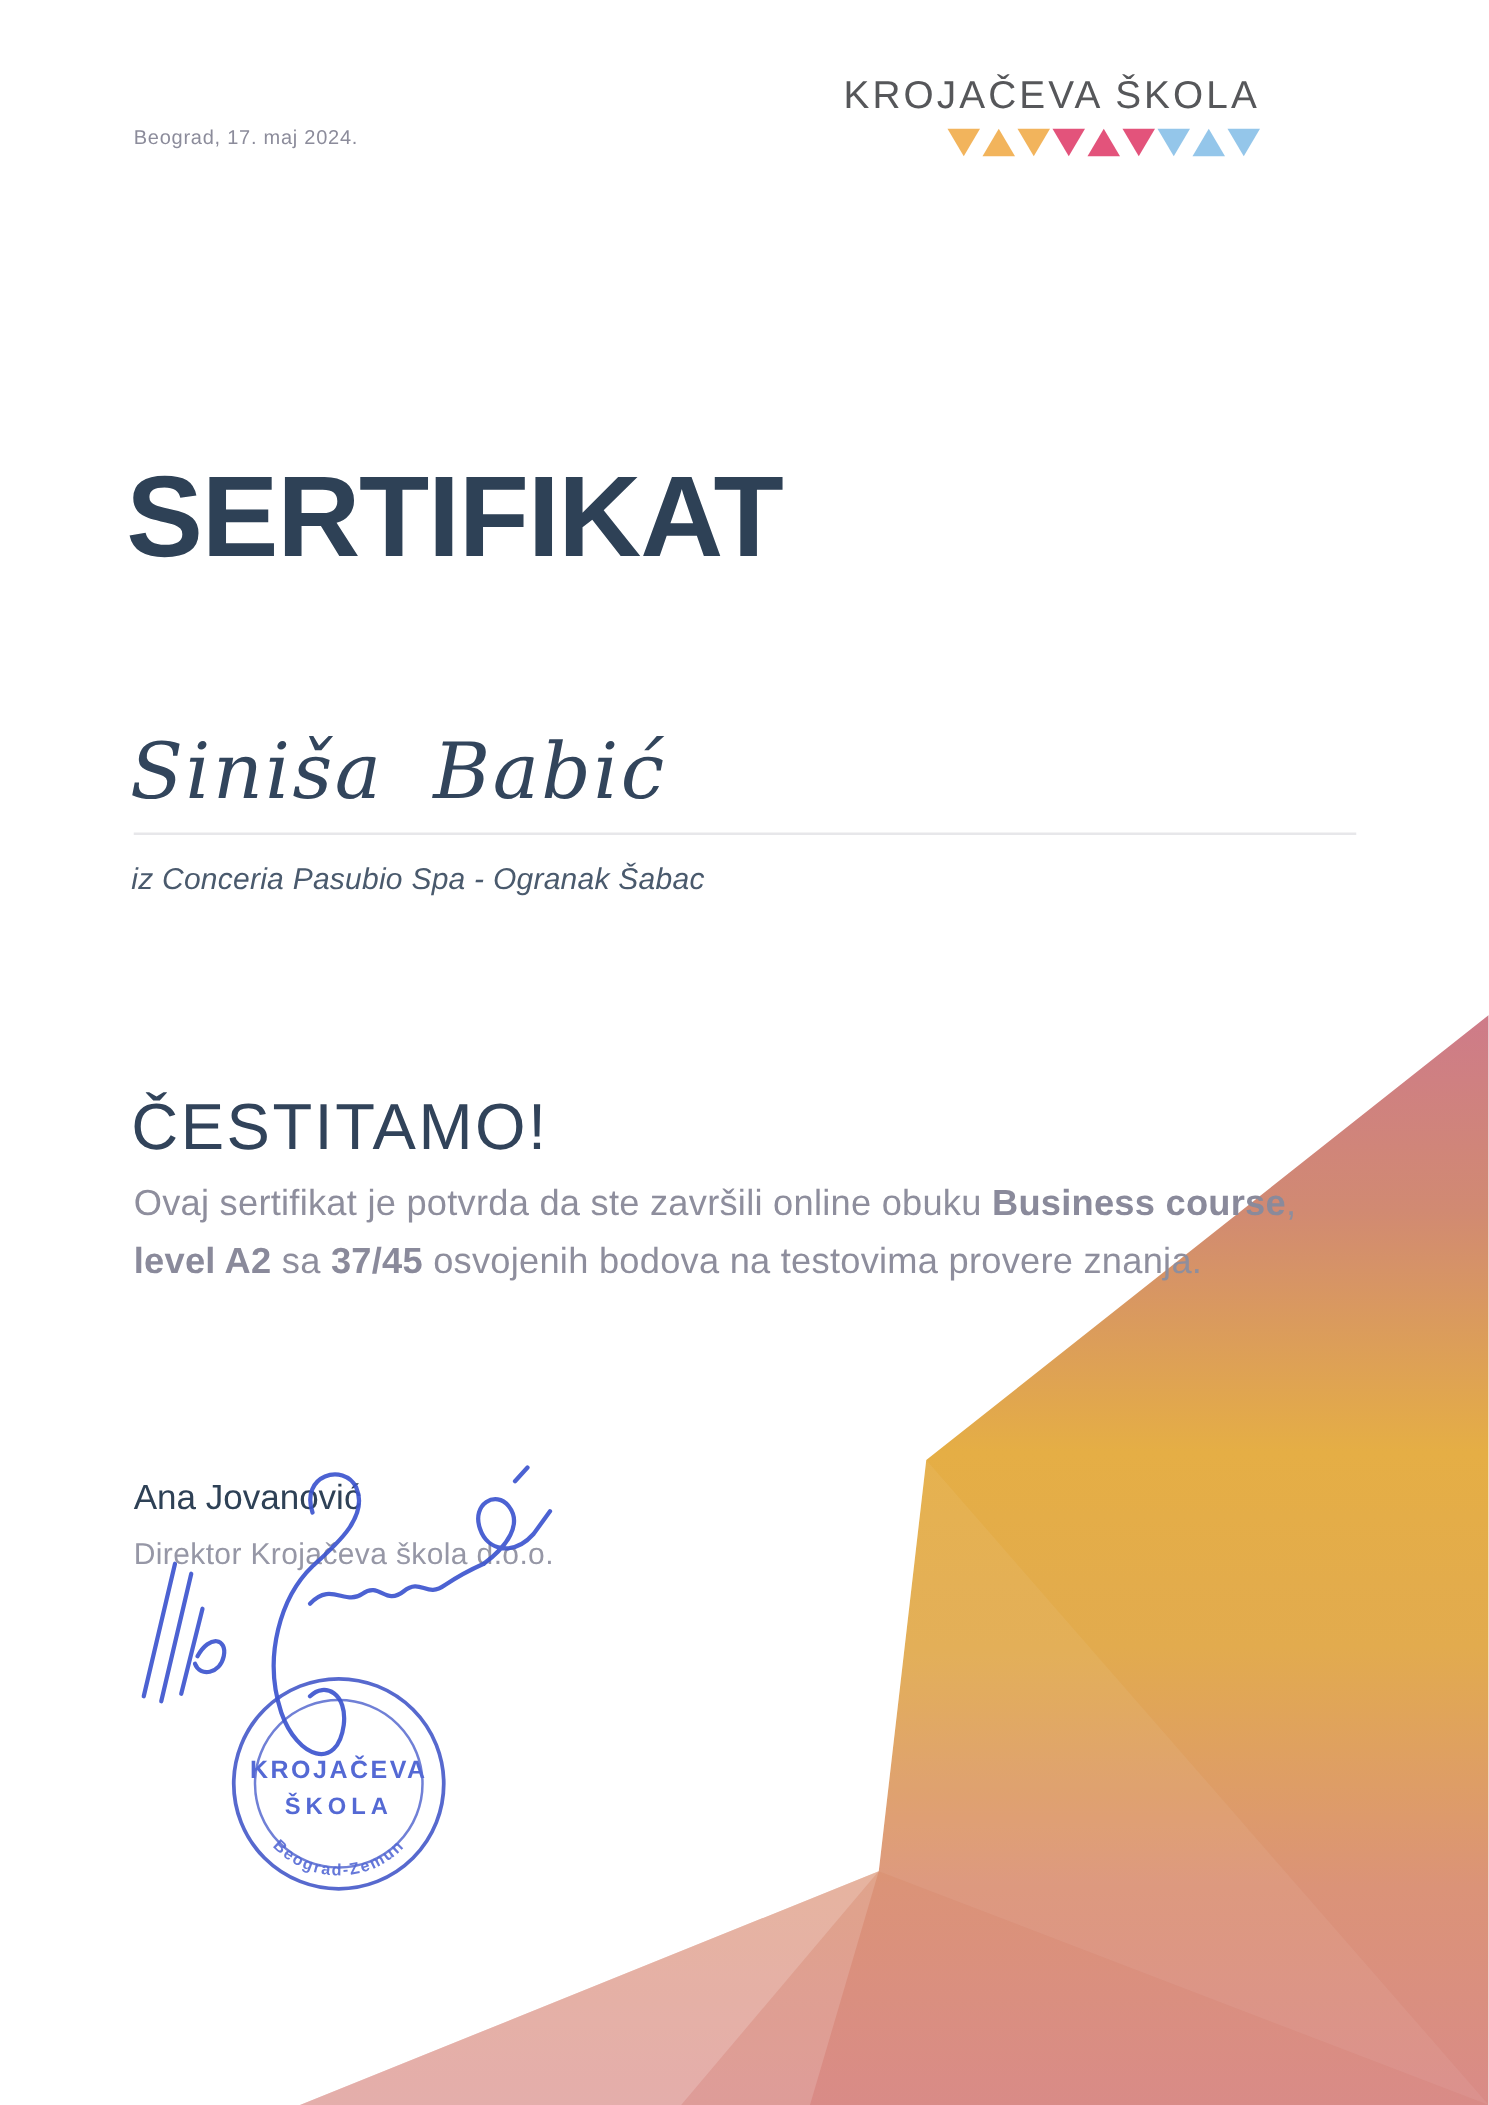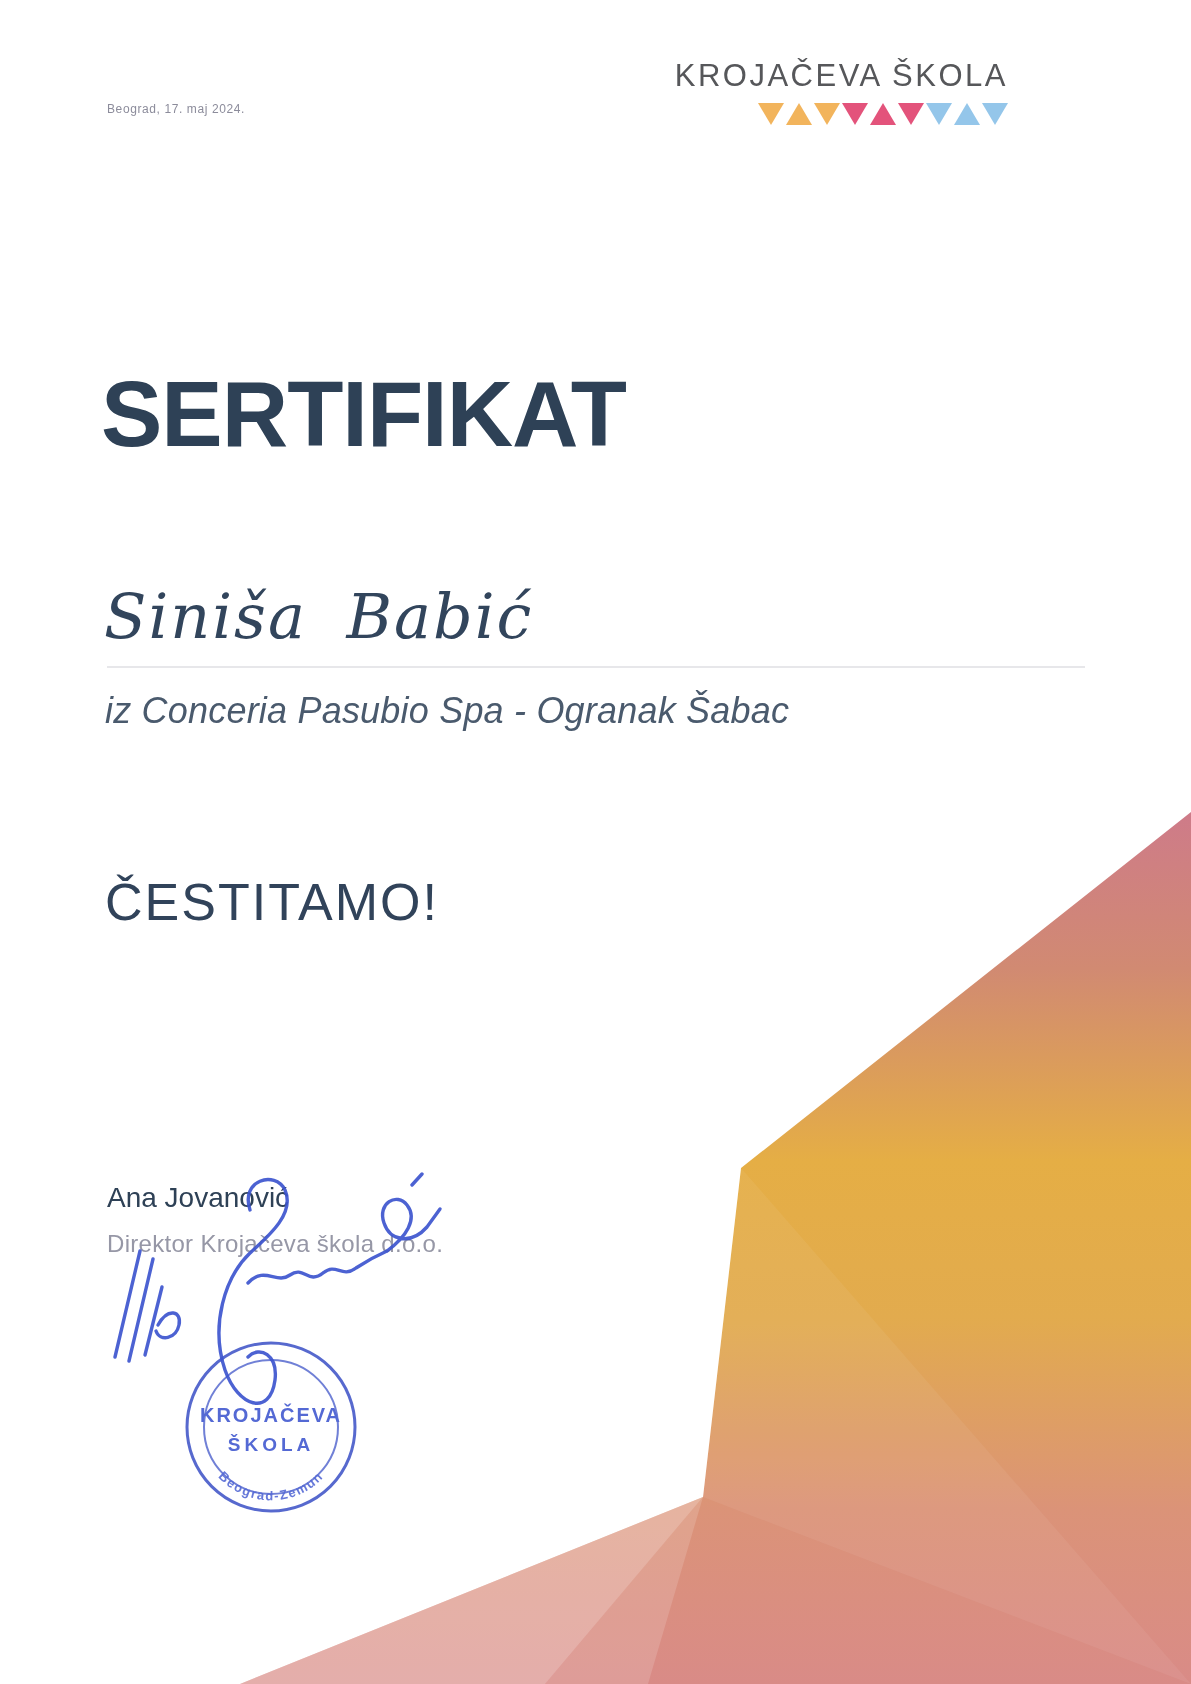--- a/index.html
+++ b/index.html
@@ -8,21 +8,21 @@
     width:1191px;height:1684px;
     background:#ffffff;
     overflow:hidden;
     font-family:"Liberation Sans",sans-serif;
   }
   .bg-art{position:absolute;inset:0;z-index:0;}
   .content{position:absolute;inset:0;z-index:1;}
 
   .date-line{
     position:absolute;left:107px;top:102px;
-    font-size:12px;color:#8c8c9b;letter-spacing:.6px;
+    font-size:16px;color:#8c8c9b;letter-spacing:.6px;
   }
 
   .logo{position:absolute;top:58px;right:183px;text-align:center;}
   .logo-text{
     font-size:31px;color:#56575a;letter-spacing:2.5px;
     font-weight:400;white-space:nowrap;
   }
   .tri-band{display:flex;justify-content:flex-end;gap:2px;margin-top:9px;}
   .tri-group{display:flex;gap:2px;}
   .tri{width:0;height:0;}
@@ -44,21 +44,21 @@
     font-family:"DejaVu Serif",serif;font-style:italic;
     font-size:62px;color:#32455c;letter-spacing:2px;
     word-spacing:18px;
   }
   .name-underline{
     position:absolute;left:107px;top:666px;width:978px;height:2px;
     background:#e7e7ea;
   }
   .recipient-origin{
     position:absolute;left:105px;top:690px;
-    font-size:36px;font-style:italic;color:#4a5a6d;letter-spacing:.2px;
+    font-size:24px;font-style:italic;color:#4a5a6d;letter-spacing:.2px;
   }
 
   .congrats-heading{
     position:absolute;left:105px;top:872px;
     font-size:52px;color:#31435a;letter-spacing:2px;font-weight:400;
   }
   .congrats-body{
     position:absolute;left:107px;top:940px;width:1010px;
     font-size:29px;color:#8e8e9d;line-height:1.6;letter-spacing:.2px;
   }
@@ -127,20 +127,24 @@
 
     <div class="cert-title">SERTIFIKAT</div>
 
     <div class="recipient-name">Siniša Babić</div>
     <div class="name-underline"></div>
 
     <div class="recipient-origin">iz Conceria Pasubio Spa - Ogranak Šabac</div>
 
     <div class="congrats-heading">ČESTITAMO!</div>
 
+    <div class="congrats-body">
+      <span>Ovaj sertifikat je potvrda da ste završili online obuku </span><b>Business course</b><span>,</span><br>
+      <b>level A2</b><span> sa  </span><b>37/45</b><span>  osvojenih bodova na testovima provere znanja.</span>
+    </div>
 
     <div class="signer-name">Ana Jovanović</div>
     <div class="signer-title">Direktor Krojačeva škola d.o.o.</div>
 
     <svg class="signature-svg" width="360" height="300" viewBox="0 0 360 300">
       <g fill="none" stroke="#3d55cf" stroke-width="3.4" stroke-linecap="round" opacity="0.92">
         <path d="M25,192 L50,86"></path>
         <path d="M39,196 L63,94"></path>
         <path d="M55,190 L72,122"></path>
         <path d="M68,160 C78,142 92,146 89,160 C86,174 70,177 66,166"></path>

